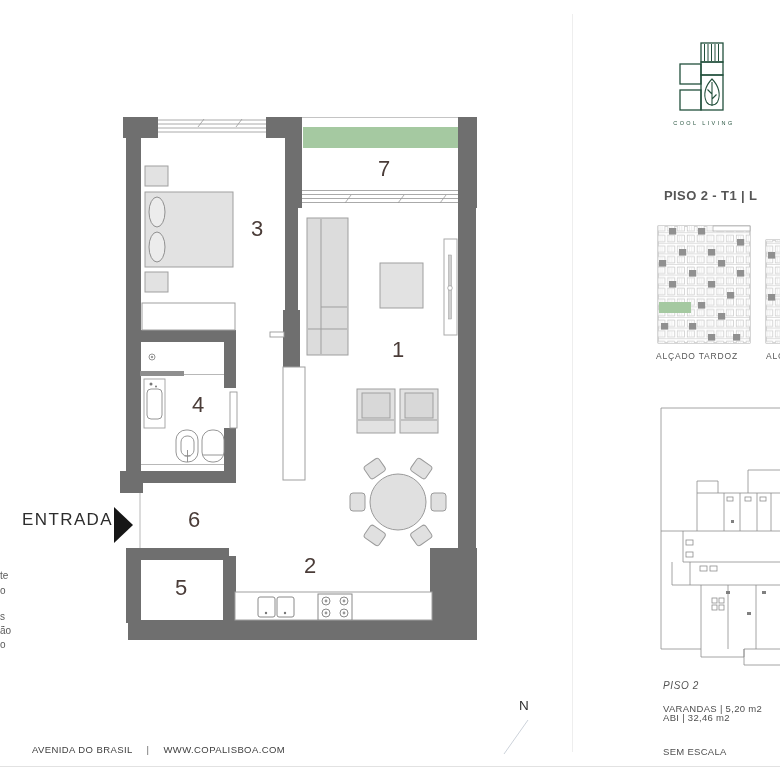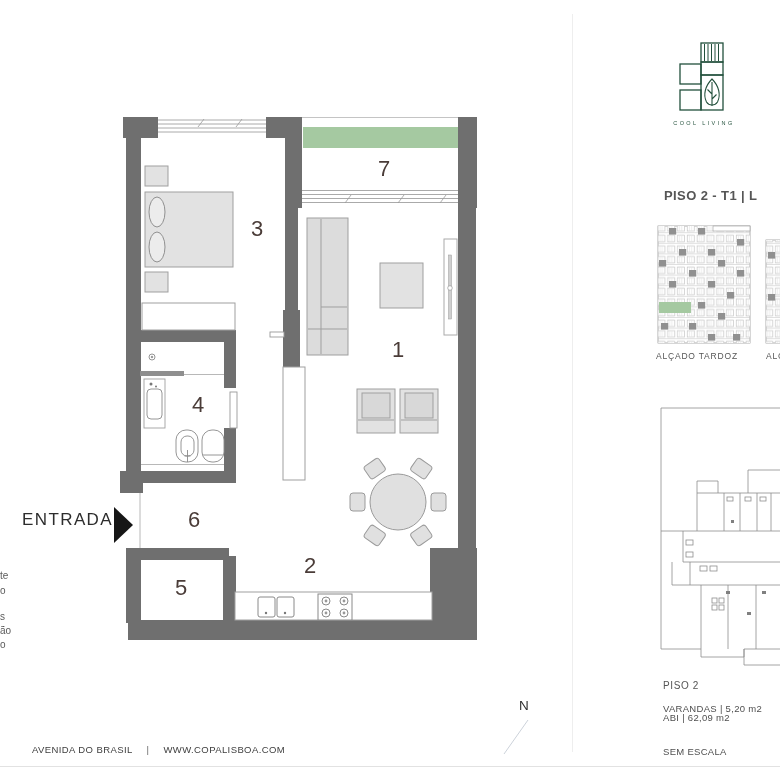--- a/index.html
+++ b/index.html
@@ -23,21 +23,21 @@
   .brand{margin-top:10px;font-size:21px;font-weight:bold;letter-spacing:5px;color:#1c4939;line-height:22px;white-space:nowrap;}
   .brand sup{font-size:8px;letter-spacing:0;vertical-align:10px;}
   .tagline{margin-top:4px;font-size:5.5px;letter-spacing:2.4px;color:#27543f;white-space:nowrap;}
 
   .unit-title{left:664px;top:188px;font-size:13px;font-weight:600;letter-spacing:0.4px;color:#565656;white-space:nowrap;text-align:center;}
 
   .elev-label{top:351px;font-size:8.5px;letter-spacing:0.8px;color:#555555;white-space:nowrap;text-align:center;}
   .elev-label.left{left:656px;}
   .elev-label.right{left:766px;}
 
-  .overview-label{left:663px;top:680px;font-size:10px;letter-spacing:0.6px;color:#555555;}
+  .overview-label{left:663px;top:680px;font-size:10px;letter-spacing:0.6px;color:#555555;font-style:italic;}
   .detail-line{left:663px;font-size:9.5px;letter-spacing:0.3px;color:#4f4f4f;white-space:nowrap;}
 
   .footer{left:8px;top:744px;font-size:9.5px;letter-spacing:0.4px;color:#3d3d3d;white-space:nowrap;margin-left:24px;}
   .footer .sep{margin:0 14px;color:#6a6a6a;}
 </style>
 </head>
 <body>
 
 <svg class="plan-svg" width="780" height="780" viewBox="0 0 780 780">
 
@@ -291,21 +291,21 @@
   <div class="tagline">COOL LIVING</div>
 </div>
 
 <div class="abs unit-title">PISO 2 - T1 | L</div>
 
 <div class="abs elev-label left">ALÇADO TARDOZ</div>
 <div class="abs elev-label right">ALÇ</div>
 
 <div class="abs overview-label">PISO 2</div>
 
-<div class="abs detail-line" style="top:712px">ABI | 62,09 m2</div>
+<div class="abs detail-line" style="top:712px">ABI | 32,46 m2</div>
 <div class="abs detail-line" style="top:703px">VARANDAS |  5,20 m2</div>
 <div class="abs detail-line" style="top:746px">SEM ESCALA</div>
 
 <div class="abs footer">
   <span>AVENIDA DO BRASIL</span><span class="sep">|</span><span>WWW.COPALISBOA.COM</span>
 </div>
 
 <div class="abs divider-v"></div>
 <div class="abs page-bottom-line"></div>
 

